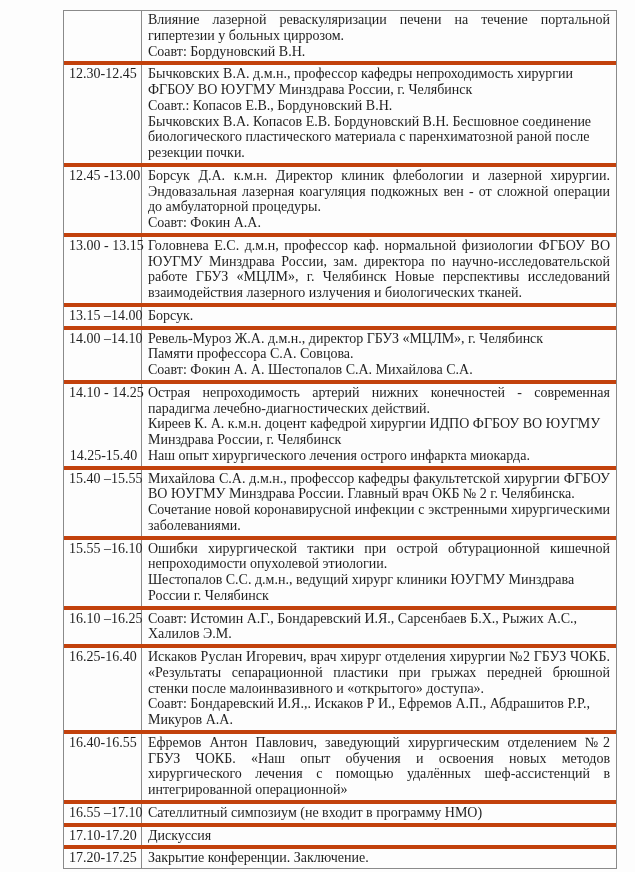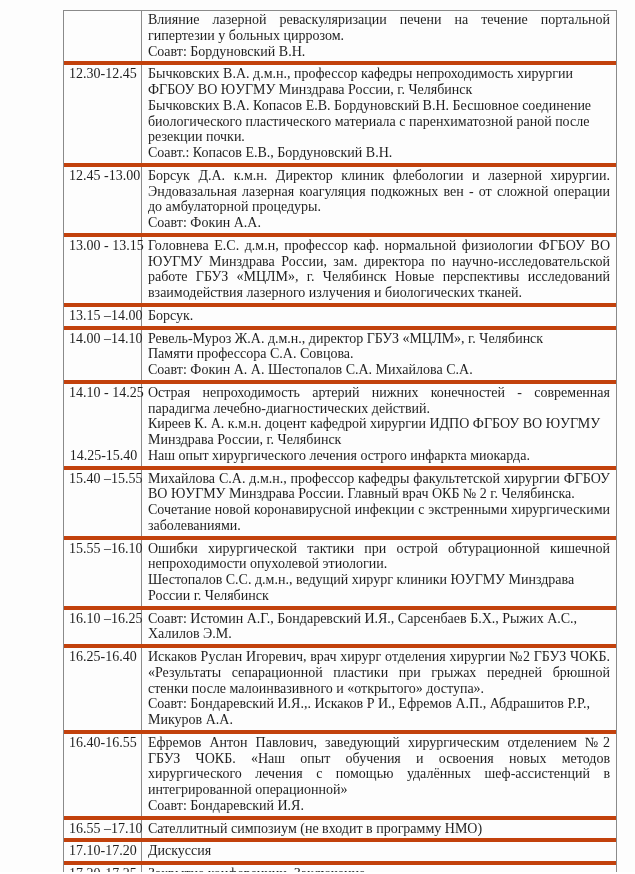--- a/index.html
+++ b/index.html
@@ -70,22 +70,22 @@
           <div class="para justify">Влияние лазерной реваскуляризации печени на течение портальной гипертезии у больных циррозом.</div>
           <div class="para">Соавт: Бордуновский В.Н.</div>
         </div>
       </div>
       <div class="row">
         <div class="time-cell">
           <div class="time-label">12.30-12.45</div>
         </div>
         <div class="content-cell">
           <div class="para">Бычковских В.А. д.м.н., профессор кафедры непроходимость хирургии ФГБОУ ВО ЮУГМУ Минздрава России, г. Челябинск</div>
+          <div class="para">Соавт.: Копасов Е.В., Бордуновский В.Н.</div>
           <div class="para">Бычковских В.А. Копасов Е.В. Бордуновский В.Н. Бесшовное соединение биологического пластического материала с паренхиматозной раной после резекции почки.</div>
-          <div class="para">Соавт.: Копасов Е.В., Бордуновский В.Н.</div>
         </div>
       </div>
       <div class="row">
         <div class="time-cell">
           <div class="time-label">12.45 -13.00</div>
         </div>
         <div class="content-cell">
           <div class="para justify">Борсук Д.А. к.м.н. Директор клиник флебологии и лазерной хирургии. Эндовазальная лазерная коагуляция подкожных вен - от сложной операции до амбулаторной процедуры.</div>
           <div class="para">Соавт: Фокин А.А.</div>
         </div>
@@ -161,21 +161,20 @@
           <div class="para justify">Искаков Руслан Игоревич, врач хирург отделения хирургии №2 ГБУЗ ЧОКБ. «Результаты сепарационной пластики при грыжах передней брюшной стенки после малоинвазивного и «открытого» доступа».</div>
           <div class="para">Соавт: Бондаревский И.Я.,. Искаков Р И., Ефремов А.П., Абдрашитов Р.Р., Микуров А.А.</div>
         </div>
       </div>
       <div class="row">
         <div class="time-cell">
           <div class="time-label">16.40-16.55</div>
         </div>
         <div class="content-cell">
           <div class="para justify">Ефремов Антон Павлович, заведующий хирургическим отделением №2 ГБУЗ ЧОКБ. «Наш опыт обучения и освоения новых методов хирургического лечения с помощью удалённых шеф-ассистенций в интегрированной операционной»</div>
-          <div class="para">Соавт: Бондаревский И.Я.</div>
         </div>
       </div>
       <div class="row">
         <div class="time-cell">
           <div class="time-label">16.55 –17.10</div>
         </div>
         <div class="content-cell">
           <div class="para">Сателлитный симпозиум (не входит в программу НМО)</div>
         </div>
       </div>

